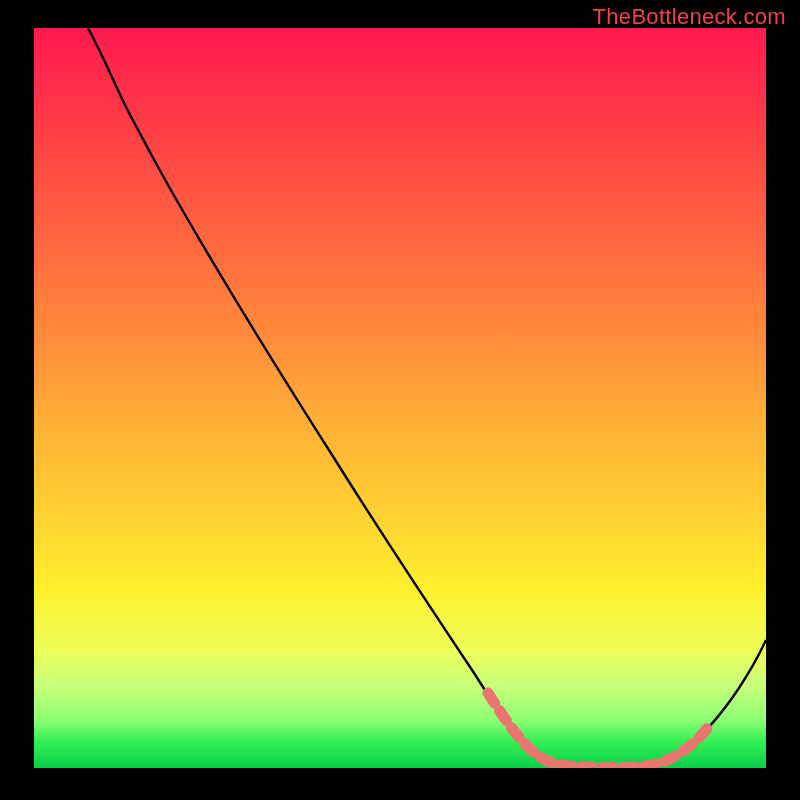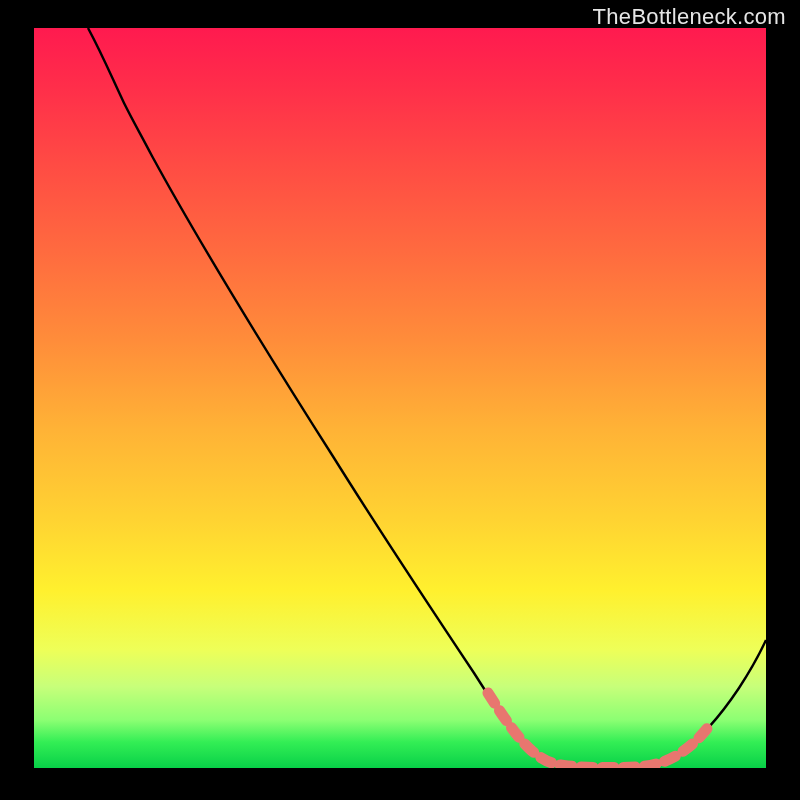--- a/index.html
+++ b/index.html
@@ -14,21 +14,21 @@
   .frame {
     position: relative;
     width: 800px;
     height: 800px;
     background: #000000;
   }
   .watermark {
     position: absolute;
     top: 4px;
     right: 14px;
-    color: #e5e5e5;
+    color: #ef4444;
     font-size: 22px;
     font-weight: 500;
     letter-spacing: 0.3px;
   }
   .plot-area {
     position: absolute;
     left: 34px;
     top: 28px;
     width: 732px;
     height: 740px;

